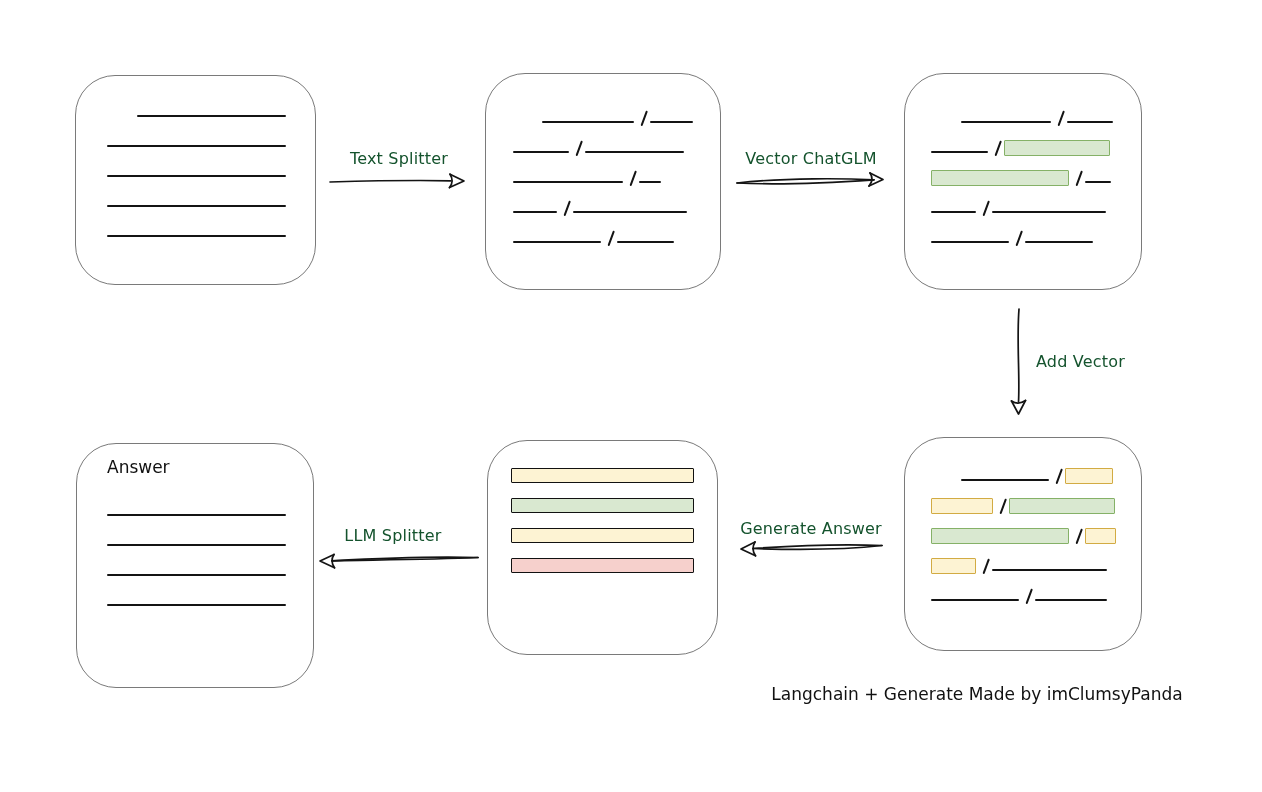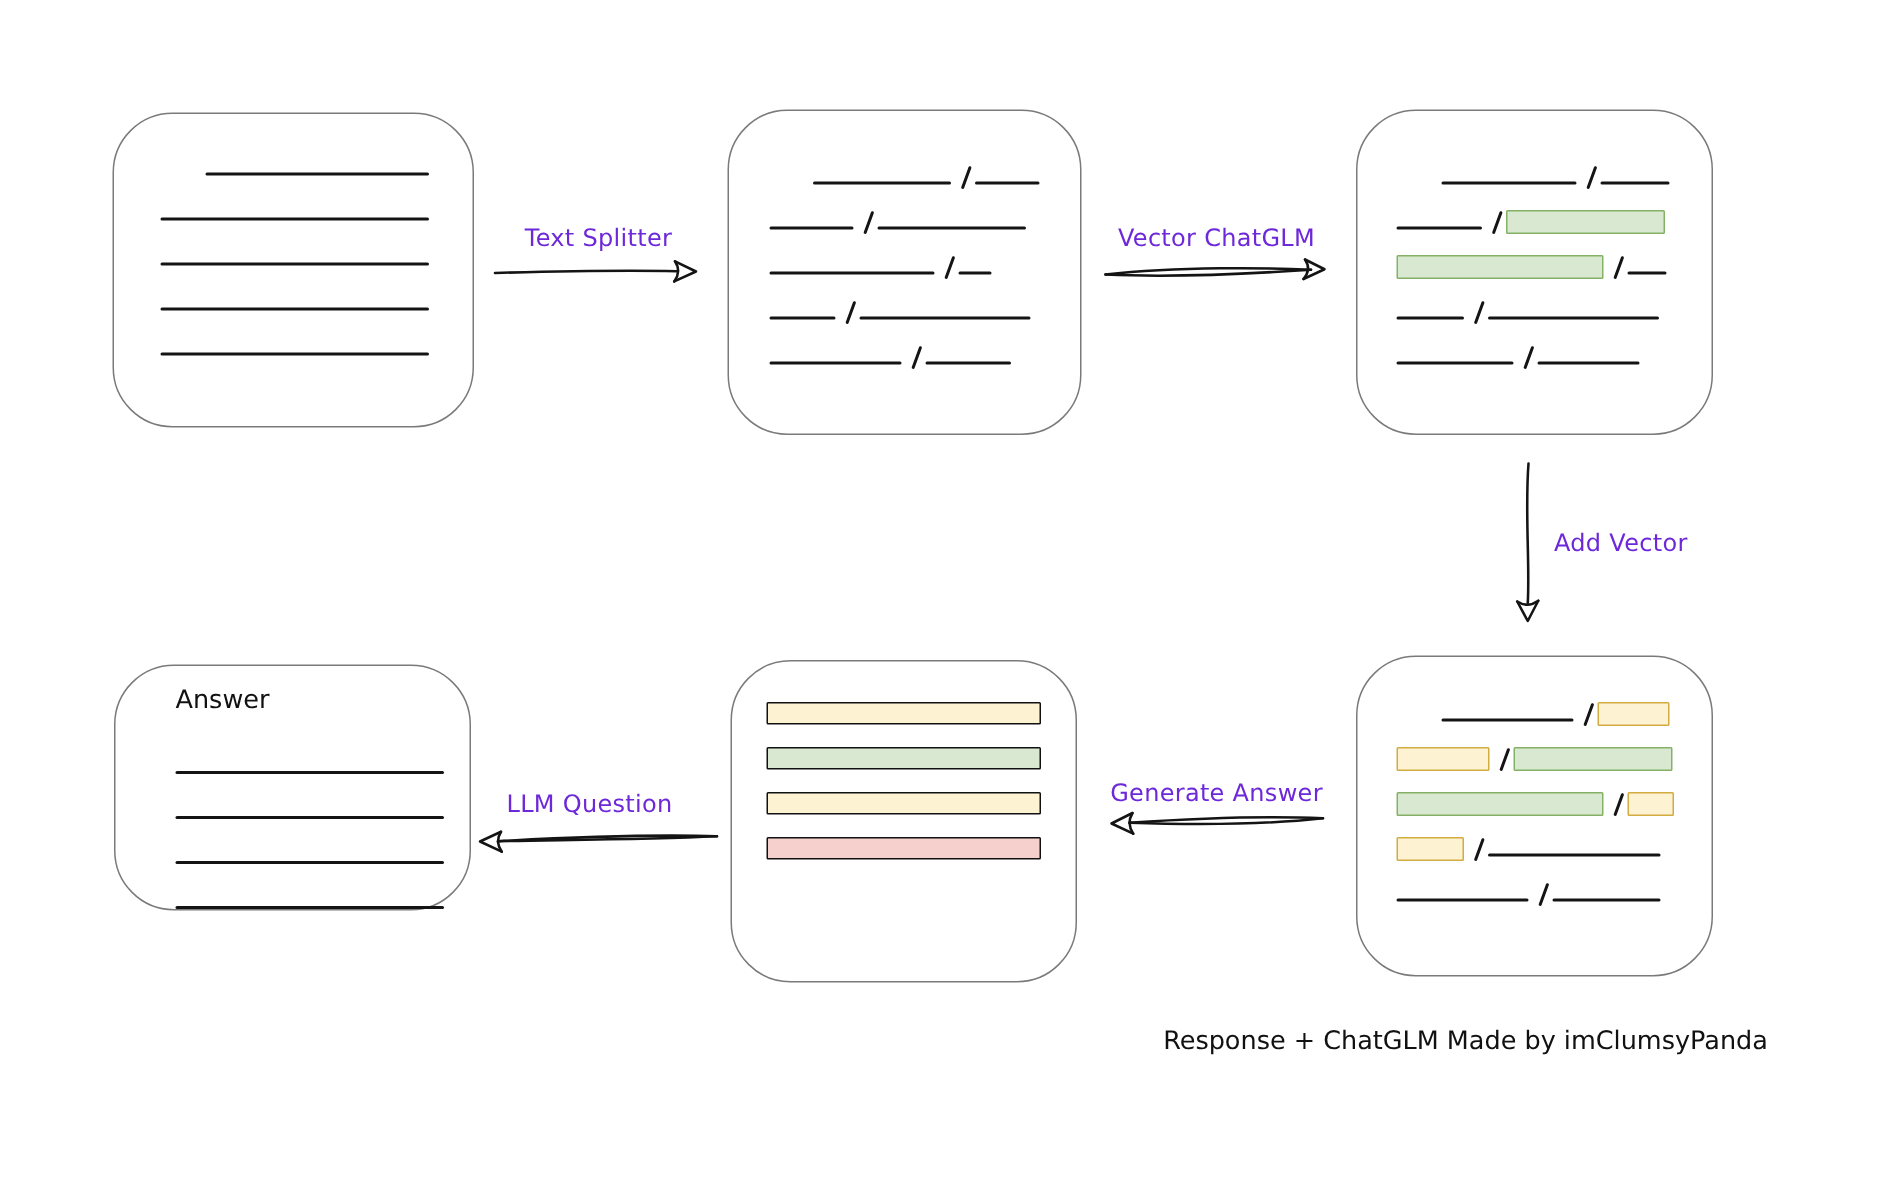--- a/index.html
+++ b/index.html
@@ -11,21 +11,21 @@
   
   .node {
     position:absolute; background:#fff; border:1.2px solid #7a7a7a;
     border-radius:40px; box-sizing:border-box;
   }
   .node-document  { left:75px;  top:75px;  width:241px; height:210px; padding:14px 0 0 31px; }
   .node-chunks    { left:485px; top:73px;  width:236px; height:217px; padding:22px 0 0 27px; }
   .node-matched   { left:904px; top:73px;  width:238px; height:217px; padding:22px 0 0 26px; }
   .node-context   { left:904px; top:437px; width:238px; height:214px; padding:16px 0 0 26px; }
   .node-prompt    { left:487px; top:440px; width:231px; height:215px; padding:15px 23px 0 23px; }
-  .node-answer    { left:76px;  top:443px; width:238px; height:164px; padding:12px 0 0 40px; }
+  .node-answer    { left:76px;  top:443px; width:238px; height:245px; padding:12px 0 0 30px; }
 
   
   .seg-row { display:flex; align-items:flex-end; height:30px; }
   .seg-indent { display:inline-block; height:1px; }
   .seg-line { display:inline-block; height:2px; background:var(--ink); border-radius:1px; margin-bottom:3px; }
   .seg-slash {
     display:inline-block; width:2px; height:16px; background:var(--ink);
     border-radius:1px; margin:0 7px; transform:rotate(20deg);
     transform-origin:50% 90%;
   }
@@ -42,21 +42,21 @@
   .bars.single { margin-top:12px; }
   .pbar-green  { background:var(--green-fill);  border-color:var(--green-stroke); }
   .pbar-yellow { background:var(--yellow-fill); border-color:var(--yellow-stroke); }
   .pbar-red    { background:var(--red-fill);    border-color:var(--red-stroke); }
 
   
   .arrow { position:absolute; overflow:visible; }
   .arrow path { stroke:var(--ink); stroke-width:1.7; fill:none; stroke-linecap:round; stroke-linejoin:round; }
   .arrow-label {
     position:absolute; font-size:16px; line-height:20px; white-space:nowrap;
-    color:#6d28d9; letter-spacing:0.2px;
+    color:#14532d; letter-spacing:0.2px;
   }
   .centered { transform:translateX(-50%); }
   .caption {
     position:absolute; left:977px; top:683px; transform:translateX(-50%);
     font-size:17px; line-height:22px; white-space:nowrap; color:#111;
   }
 </style>
 </head>
 <body>
 
@@ -234,17 +234,17 @@
     <path d="M18,6 Q13.8,13 18.5,19.8"></path>
   </svg>
   <div class="arrow-label centered" style="left:811px; top:519px;">Generate Answer</div>
 
   <svg class="arrow" style="left:314px; top:546px;" width="168" height="30">
     <path d="M164,11.5 C115,10 60,12.5 18,14.8"></path>
     <path d="M164,11.5 C115,13.8 60,13.9 18,14.8"></path>
     <path d="M20,8.5 L6,15 L20.5,21.8"></path>
     <path d="M20,8.5 Q15.8,15 20.5,21.8"></path>
   </svg>
-  <div class="arrow-label centered" style="left:393px; top:526px;">LLM Question</div>
-
-  <div class="caption">Response + ChatGLM Made by imClumsyPanda</div>
+  <div class="arrow-label centered" style="left:393px; top:526px;">LLM Splitter</div>
+
+  <div class="caption">Langchain + Generate Made by imClumsyPanda</div>
 
 </div>
 
 </body></html>

